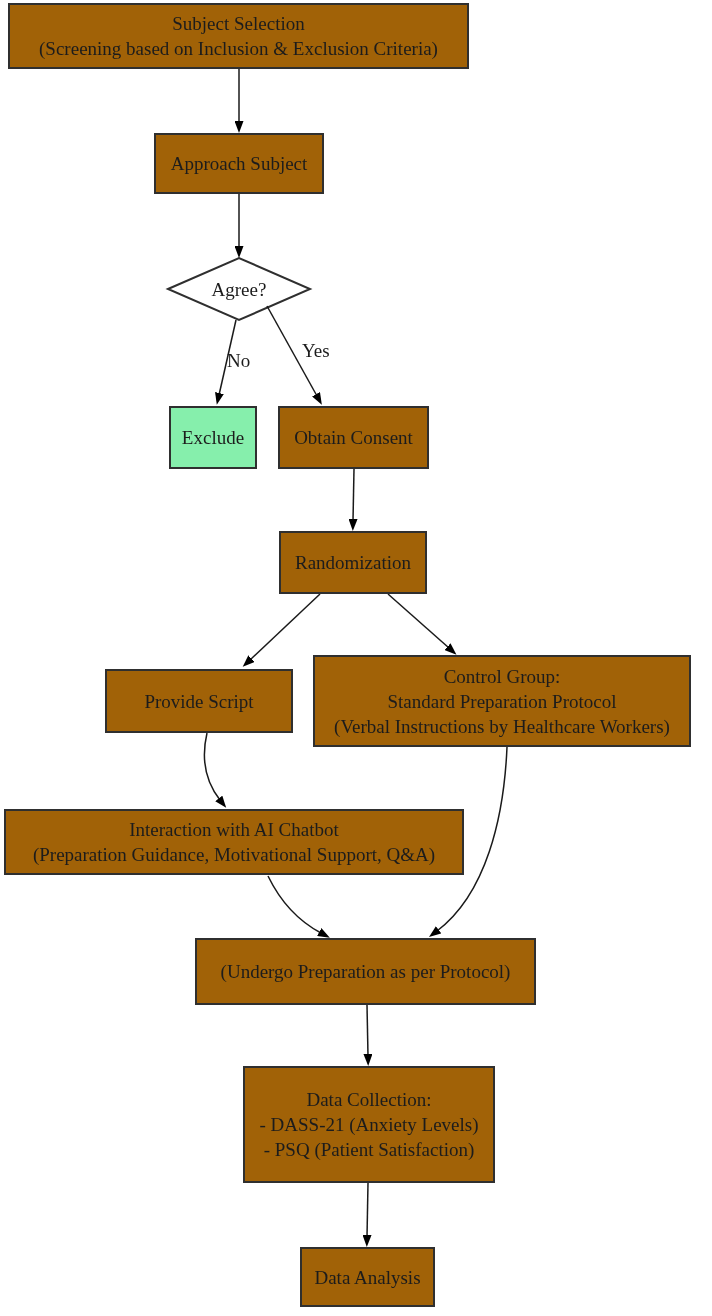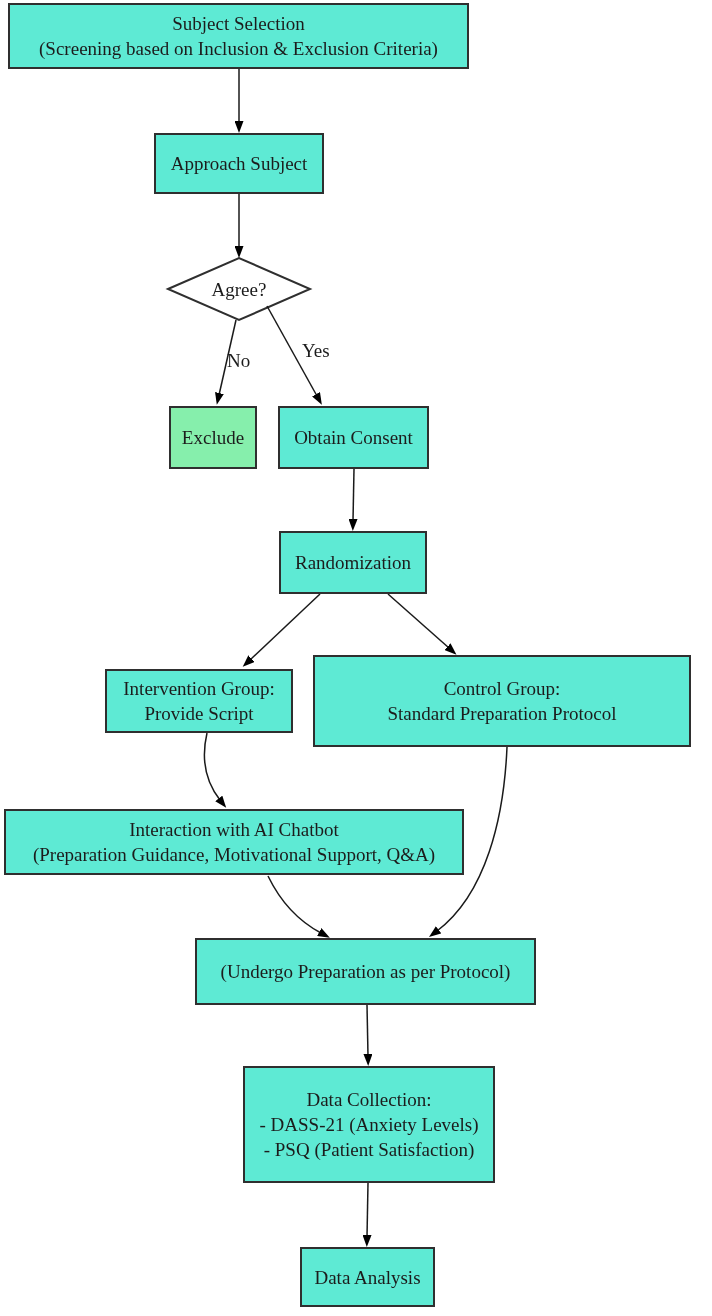--- a/index.html
+++ b/index.html
@@ -3,21 +3,21 @@
 <meta charset="utf-8">
 <style>
   html,body{margin:0;padding:0;background:#ffffff;}
   .canvas{
     position:relative;width:712px;height:1316px;background:#ffffff;
     font-family:"Liberation Serif","DejaVu Serif",serif;color:#1c1c1c;
     overflow:hidden;
   }
   svg.edges{position:absolute;left:0;top:0;width:712px;height:1316px;}
   .node{
-    position:absolute;box-sizing:border-box;border:2px solid #2f2f2f;background:#5eead4;
+    position:absolute;box-sizing:border-box;border:2px solid #2f2f2f;background:#a16207;
     display:flex;flex-direction:column;justify-content:center;align-items:center;
     text-align:center;font-size:19px;line-height:25px;
   }
   .node--plain{border:none;background:transparent;}
   .node-line{white-space:nowrap;}
   .edge-label{
     position:absolute;font-size:19px;line-height:22px;white-space:nowrap;
   }
 </style>
 </head>
@@ -62,26 +62,26 @@
       <div class="node" style="left: 169px; top: 406px; width: 88px; height: 63px; background: #86efac;">
         <div class="node-line">Exclude</div>
       </div>
       <div class="node" style="left: 278px; top: 406px; width: 151px; height: 63px;">
         <div class="node-line">Obtain Consent</div>
       </div>
       <div class="node" style="left: 279px; top: 531px; width: 148px; height: 63px;">
         <div class="node-line">Randomization</div>
       </div>
       <div class="node" style="left: 105px; top: 669px; width: 188px; height: 64px;">
-        <div class="node-line">Intervention Group:</div>
         <div class="node-line">Provide Script</div>
       </div>
       <div class="node" style="left: 313px; top: 655px; width: 378px; height: 92px;">
         <div class="node-line">Control Group:</div>
         <div class="node-line">Standard Preparation Protocol</div>
+        <div class="node-line">(Verbal Instructions by Healthcare Workers)</div>
       </div>
       <div class="node" style="left: 4px; top: 809px; width: 460px; height: 66px;">
         <div class="node-line">Interaction with AI Chatbot</div>
         <div class="node-line">(Preparation Guidance, Motivational Support, Q&amp;A)</div>
       </div>
       <div class="node" style="left: 195px; top: 938px; width: 341px; height: 67px;">
         <div class="node-line">(Undergo Preparation as per Protocol)</div>
       </div>
       <div class="node" style="left: 243px; top: 1066px; width: 252px; height: 117px;">
         <div class="node-line">Data Collection:</div>

